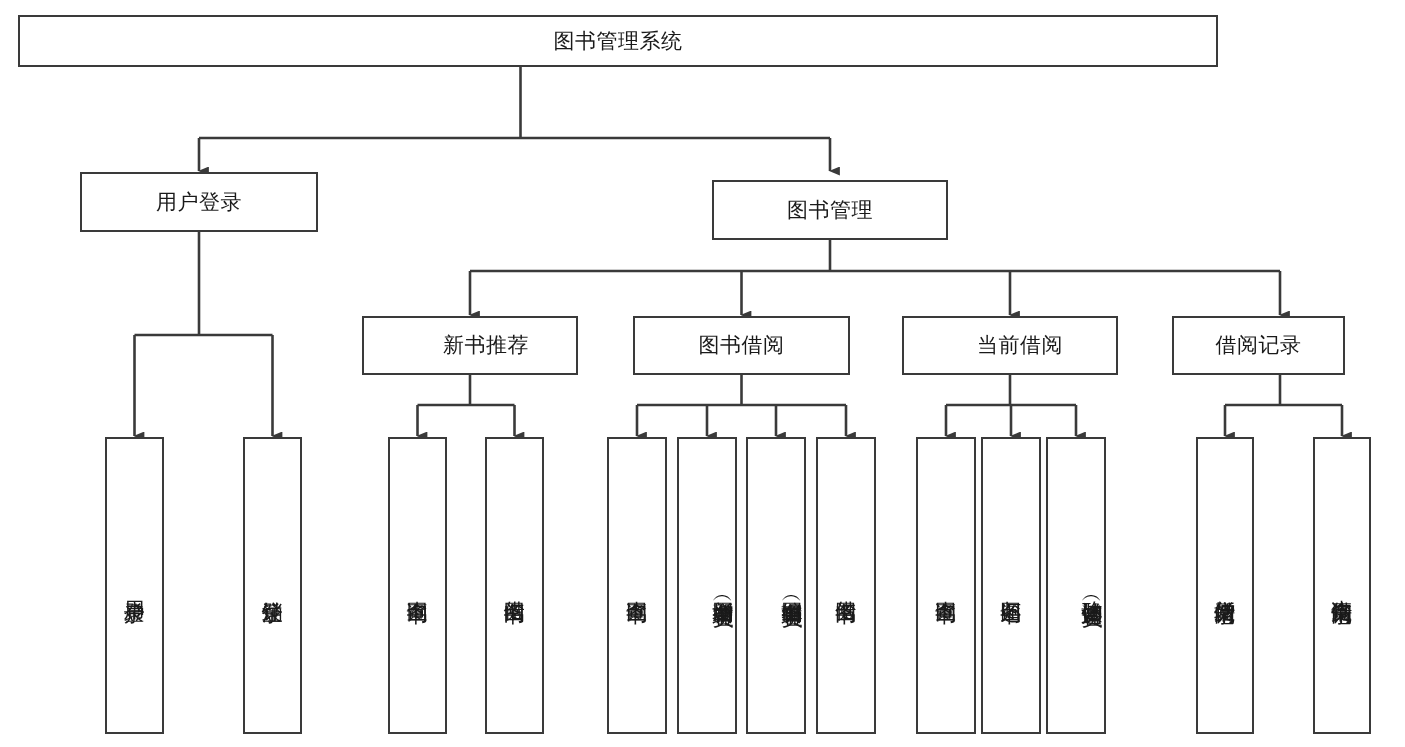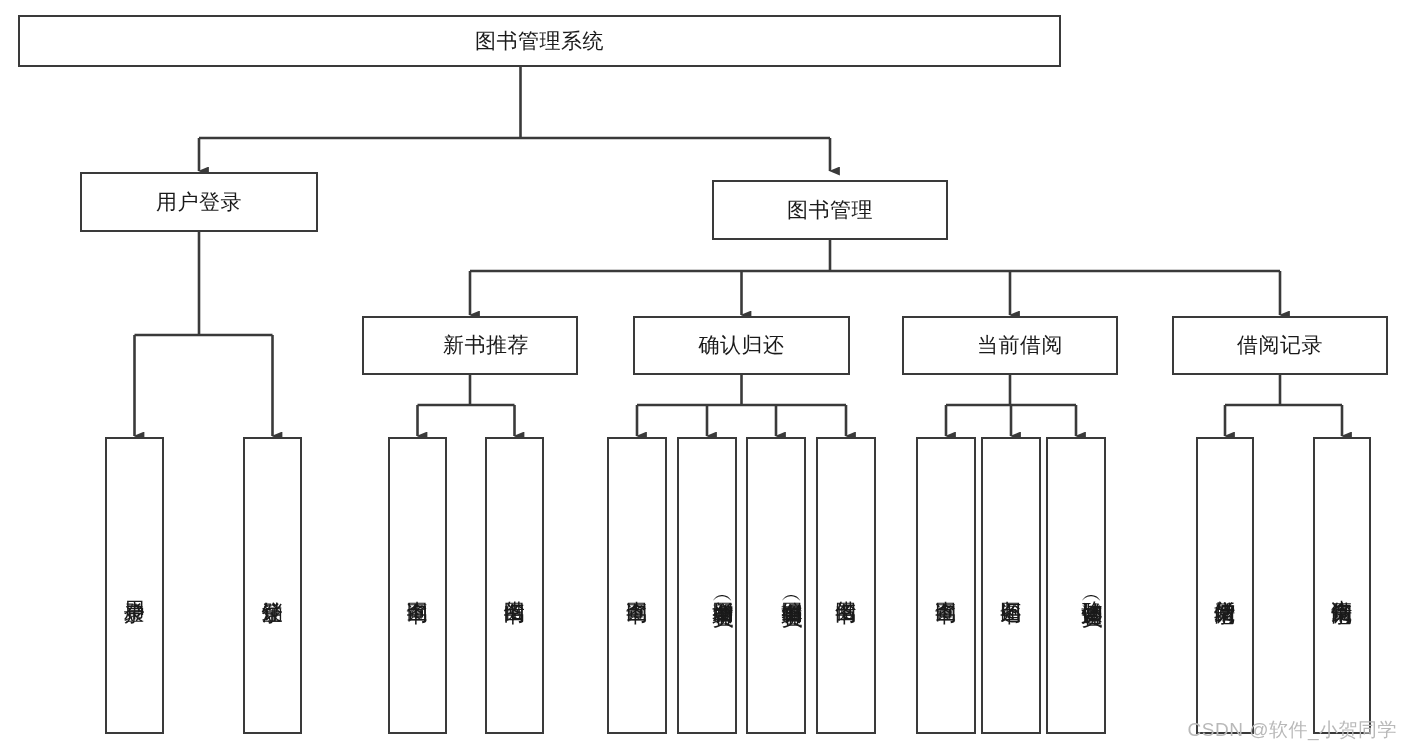--- a/index.html
+++ b/index.html
@@ -105,39 +105,39 @@
       <path d="M946,405 L1076,405" fill="none" stroke="#3a3a3a" stroke-width="2.6" stroke-linecap="butt"></path>
       <path d="M946,405 L946,436" fill="none" stroke="#3a3a3a" stroke-width="2.6" stroke-linecap="butt" marker-end="url(#arw)"></path>
       <path d="M1011,405 L1011,436" fill="none" stroke="#3a3a3a" stroke-width="2.6" stroke-linecap="butt" marker-end="url(#arw)"></path>
       <path d="M1076,405 L1076,436" fill="none" stroke="#3a3a3a" stroke-width="2.6" stroke-linecap="butt" marker-end="url(#arw)"></path>
       <path d="M1280,375 L1280,405" fill="none" stroke="#3a3a3a" stroke-width="2.6" stroke-linecap="butt"></path>
       <path d="M1225,405 L1342,405" fill="none" stroke="#3a3a3a" stroke-width="2.6" stroke-linecap="butt"></path>
       <path d="M1225,405 L1225,436" fill="none" stroke="#3a3a3a" stroke-width="2.6" stroke-linecap="butt" marker-end="url(#arw)"></path>
       <path d="M1342,405 L1342,436" fill="none" stroke="#3a3a3a" stroke-width="2.6" stroke-linecap="butt" marker-end="url(#arw)"></path>
     </svg>
   <div id="nodes">
-      <div class="node h" style="left: 18px; top: 15px; width: 1043px; height: 52px; border-color: rgb(58, 58, 58); background: rgb(255, 255, 255); color: rgb(26, 26, 26);">
+      <div class="node h" style="left: 18px; top: 15px; width: 1200px; height: 52px; border-color: rgb(58, 58, 58); background: rgb(255, 255, 255); color: rgb(26, 26, 26);">
         <span class="nlabel">图书管理系统</span>
       </div>
       <div class="node h" style="left: 80px; top: 172px; width: 238px; height: 60px; border-color: rgb(58, 58, 58); background: rgb(255, 255, 255); color: rgb(26, 26, 26);">
         <span class="nlabel">用户登录</span>
       </div>
       <div class="node h" style="left: 712px; top: 180px; width: 236px; height: 60px; border-color: rgb(58, 58, 58); background: rgb(255, 255, 255); color: rgb(26, 26, 26);">
         <span class="nlabel">图书管理</span>
       </div>
       <div class="node h" style="left: 362px; top: 316px; width: 216px; height: 59px; border-color: rgb(58, 58, 58); background: rgb(255, 255, 255); color: rgb(26, 26, 26); padding-left: 32px;">
         <span class="nlabel">新书推荐</span>
       </div>
       <div class="node h" style="left: 633px; top: 316px; width: 217px; height: 59px; border-color: rgb(58, 58, 58); background: rgb(255, 255, 255); color: rgb(26, 26, 26);">
-        <span class="nlabel">确认归还</span>
+        <span class="nlabel">图书借阅</span>
       </div>
       <div class="node h" style="left: 902px; top: 316px; width: 216px; height: 59px; border-color: rgb(58, 58, 58); background: rgb(255, 255, 255); color: rgb(26, 26, 26); padding-left: 20px;">
         <span class="nlabel">当前借阅</span>
       </div>
-      <div class="node h" style="left: 1172px; top: 316px; width: 216px; height: 59px; border-color: rgb(58, 58, 58); background: rgb(255, 255, 255); color: rgb(26, 26, 26);">
+      <div class="node h" style="left: 1172px; top: 316px; width: 173px; height: 59px; border-color: rgb(58, 58, 58); background: rgb(255, 255, 255); color: rgb(26, 26, 26);">
         <span class="nlabel">借阅记录</span>
       </div>
       <div class="node v mid" style="left: 105px; top: 437px; width: 59px; height: 297px; border-color: rgb(58, 58, 58); background: rgb(255, 255, 255); color: rgb(26, 26, 26);">
         <span class="nlabel">用户登录</span>
       </div>
       <div class="node v mid" style="left: 243px; top: 437px; width: 59px; height: 297px; border-color: rgb(58, 58, 58); background: rgb(255, 255, 255); color: rgb(26, 26, 26);">
         <span class="nlabel">注销登录</span>
       </div>
       <div class="node v mid" style="left: 388px; top: 437px; width: 59px; height: 297px; border-color: rgb(58, 58, 58); background: rgb(255, 255, 255); color: rgb(26, 26, 26);">
         <span class="nlabel">查询图书</span>
@@ -166,14 +166,13 @@
       <div class="node v" style="left: 1046px; top: 437px; width: 60px; height: 297px; border-color: rgb(58, 58, 58); background: rgb(255, 255, 255); color: rgb(26, 26, 26);">
         <span class="nlabel">确认归还（管理员）</span>
       </div>
       <div class="node v mid" style="left: 1196px; top: 437px; width: 58px; height: 297px; border-color: rgb(58, 58, 58); background: rgb(255, 255, 255); color: rgb(26, 26, 26);">
         <span class="nlabel">新增借阅记录</span>
       </div>
       <div class="node v mid" style="left: 1313px; top: 437px; width: 58px; height: 297px; border-color: rgb(58, 58, 58); background: rgb(255, 255, 255); color: rgb(26, 26, 26);">
         <span class="nlabel">查询借阅记录</span>
       </div>
     </div>
-  <div id="watermark">CSDN @软件_小贺同学</div>
 </div>
 
 </body></html>

